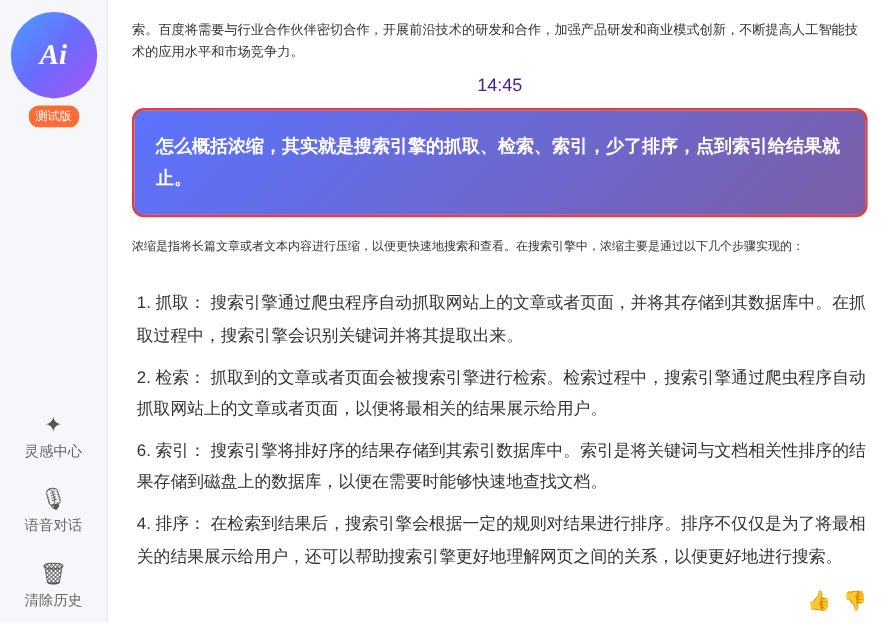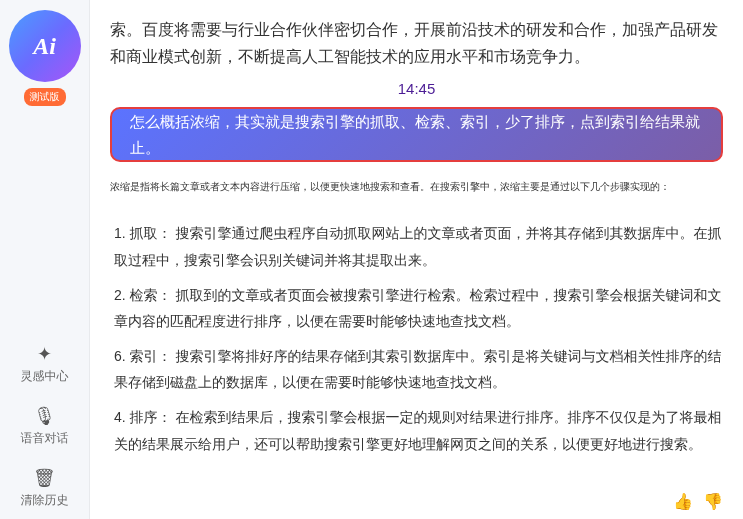--- a/index.html
+++ b/index.html
@@ -87,45 +87,45 @@
 
     .chat-area {
       flex: 1;
       overflow-y: auto;
       padding: 16px 20px;
       position: relative;
     }
 
     
     .partial-text {
-      font-size: 16px;
+      font-size: 11px;
       color: #333;
       line-height: 1.7;
       margin-bottom: 10px;
     }
 
     
     .timestamp {
       text-align: center;
       font-size: 15px;
       color: #4c1d95;
       margin-bottom: 10px;
     }
 
     
     .question-bubble {
       background: linear-gradient(135deg, #5b73ff, #7b5ea7);
       border: 2.5px solid #e53e3e;
       border-radius: 10px;
-      padding: 0 18px;
+      padding: 18px 18px;
       color: white;
       font-size: 15px;
       line-height: 1.7;
       margin-bottom: 16px;
-      font-weight: 400;
+      font-weight: 700;
     }
 
     
     .answer-text {
       font-size: 10px;
       color: #333;
       line-height: 1.8;
       margin-bottom: 24px;
     }
 
@@ -227,21 +227,21 @@
 
     <div class="answer-text">浓缩是指将长篇文章或者文本内容进行压缩，以便更快速地搜索和查看。在搜索引擎中，浓缩主要是通过以下几个步骤实现的：</div>
 
     <ol class="answer-list">
       <li>
         <span class="list-num">1. 抓取：</span>
         <span>搜索引擎通过爬虫程序自动抓取网站上的文章或者页面，并将其存储到其数据库中。在抓取过程中，搜索引擎会识别关键词并将其提取出来。</span>
       </li>
       <li>
         <span class="list-num">2. 检索：</span>
-        <span>抓取到的文章或者页面会被搜索引擎进行检索。检索过程中，搜索引擎会根据关键词和文章内容的匹配程度进行排序，以便在需要时能够快速地查找文档。</span>
+        <span>抓取到的文章或者页面会被搜索引擎进行检索。检索过程中，搜索引擎通过爬虫程序自动抓取网站上的文章或者页面，以便将最相关的结果展示给用户。</span>
       </li>
       <li>
         <span class="list-num">6. 索引：</span>
         <span>搜索引擎将排好序的结果存储到其索引数据库中。索引是将关键词与文档相关性排序的结果存储到磁盘上的数据库，以便在需要时能够快速地查找文档。</span>
       </li>
       <li>
         <span class="list-num">4. 排序：</span>
         <span>在检索到结果后，搜索引擎会根据一定的规则对结果进行排序。排序不仅仅是为了将最相关的结果展示给用户，还可以帮助搜索引擎更好地理解网页之间的关系，以便更好地进行搜索。</span>
       </li>
     </ol>

